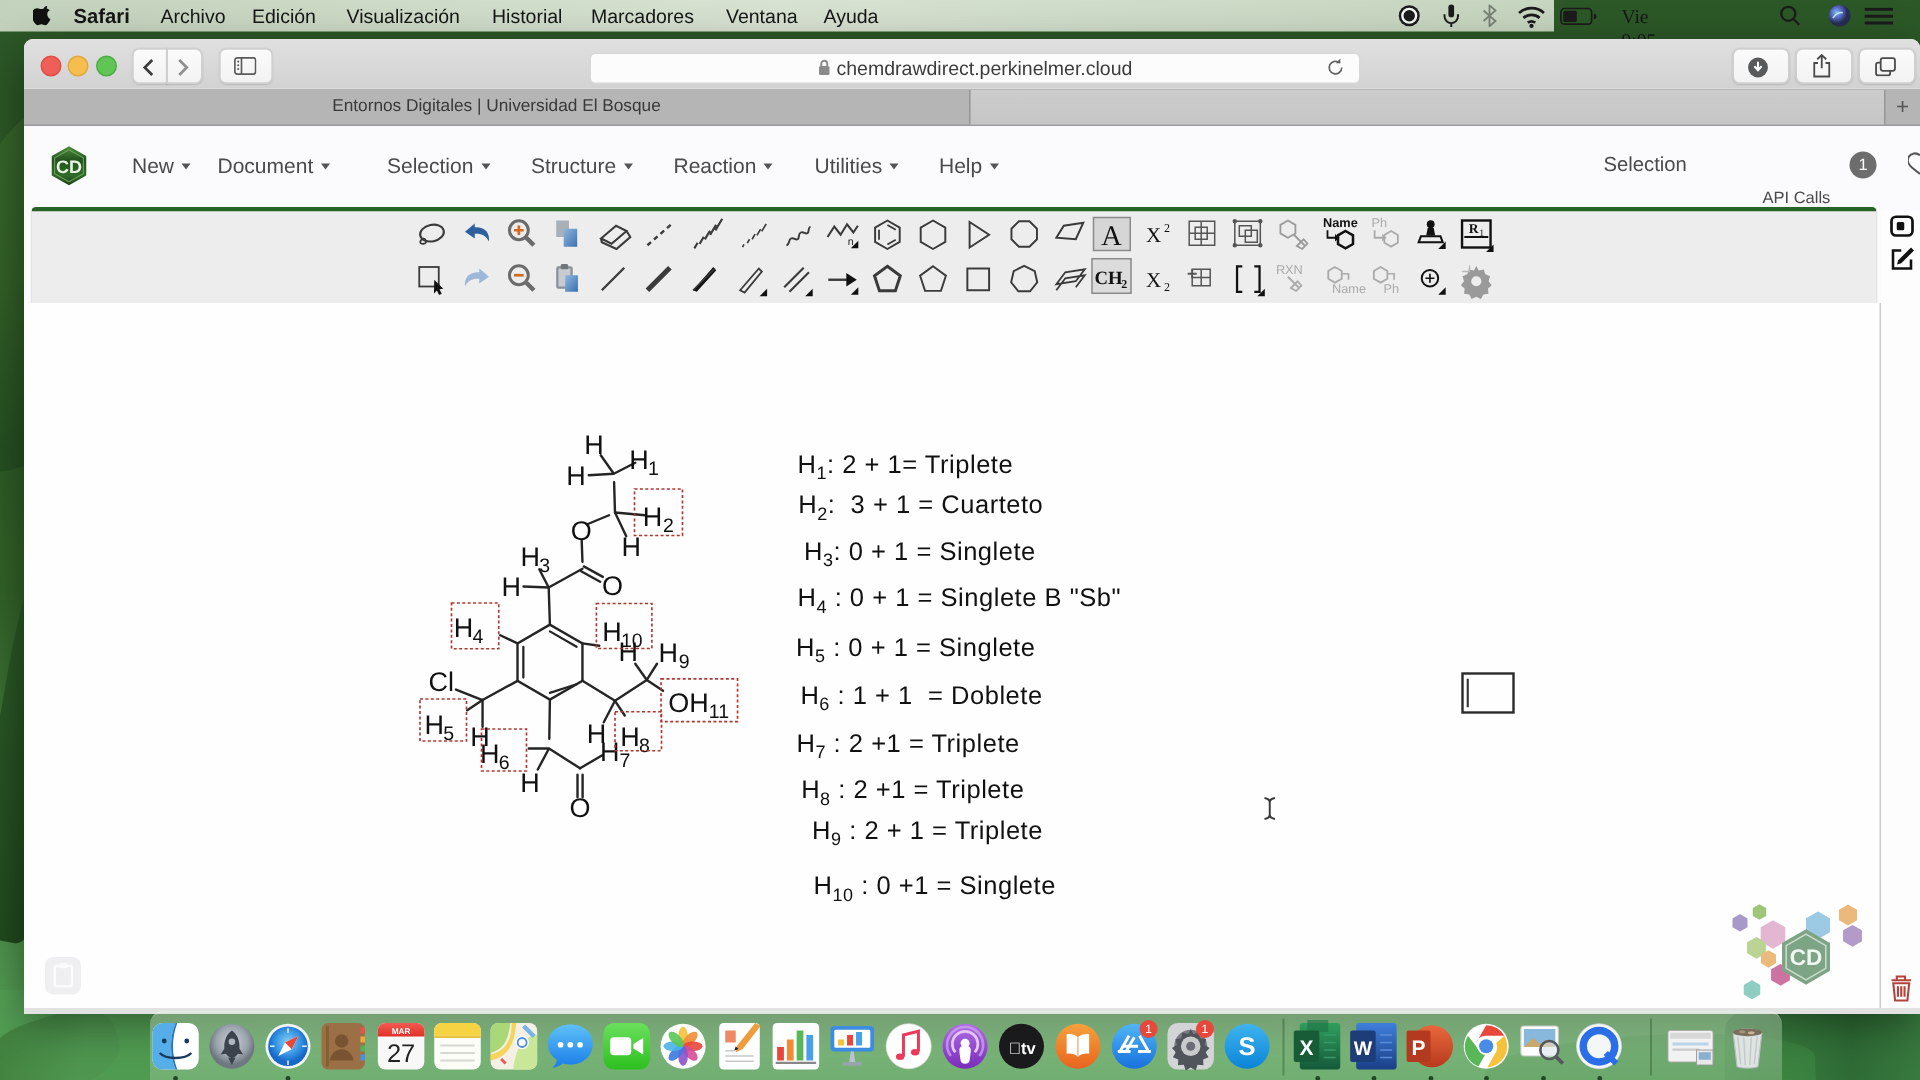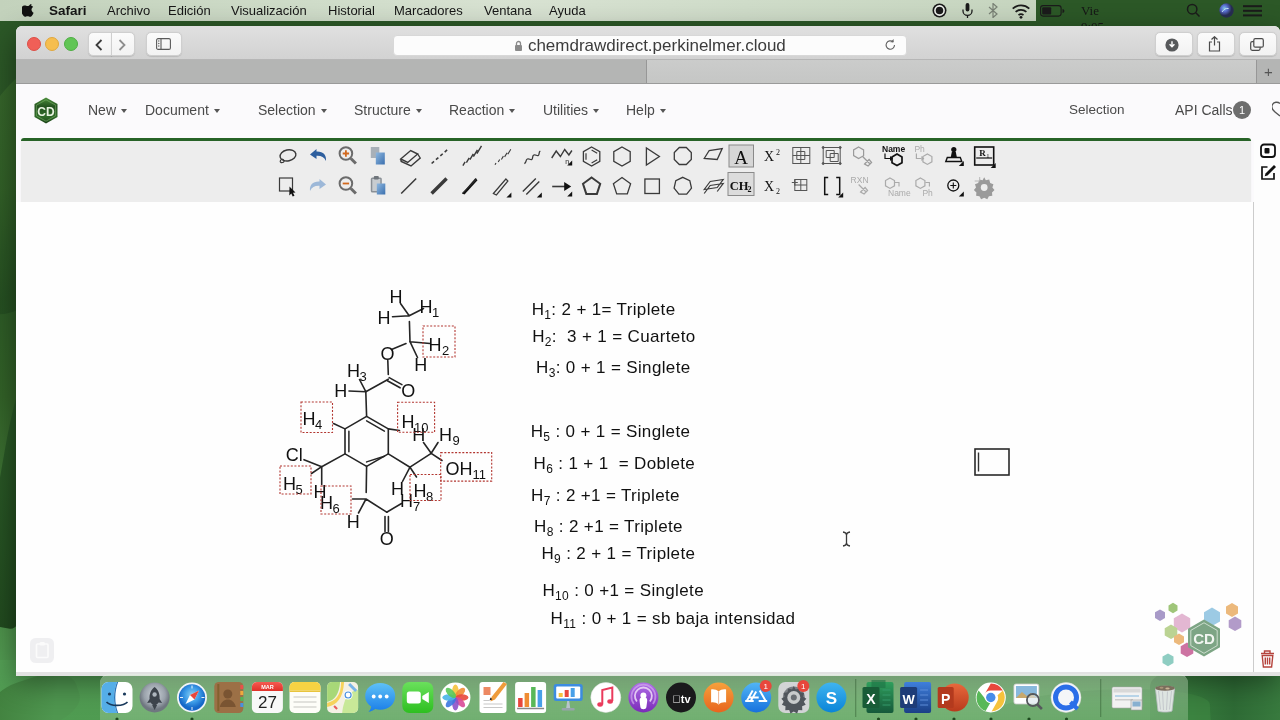--- a/index.html
+++ b/index.html
@@ -32,21 +32,21 @@
     background:linear-gradient(180deg,#e0e0e0,#d2d2d2);border-bottom:1px solid #b6b6b6;}
   #tabbar{position:absolute;left:0;top:34px;width:1264px;height:23px;
     background:#b4b5b4;border-bottom:1px solid #9a9a9a;font-size:11.5px;color:#383838;}
   .tab-active{position:absolute;left:630px;top:0;width:609px;height:23px;
     background:linear-gradient(180deg,#cbcccb,#c5c6c5);
     border-left:1px solid #979797;border-right:1px solid #979797;}
   .tabtxt{position:absolute;top:5px;width:100%;text-align:center;}
   .btn{position:absolute;top:6px;height:22px;background:linear-gradient(180deg,#fbfbfb,#f2f2f2);
     border:1px solid #cfcfcf;border-radius:5px;box-shadow:0 .5px 1px rgba(0,0,0,.12);}
   #urlbar{position:absolute;left:377px;top:9px;width:512px;height:19px;background:#fcfcfc;
-    border:1px solid #d8d8d8;border-radius:4px;font-size:17px;color:#3c3c3c;text-align:center;line-height:19px;}
+    border:1px solid #d8d8d8;border-radius:4px;font-size:13px;color:#3c3c3c;text-align:center;line-height:19px;}
   
   #page{position:absolute;left:0;top:58px;width:1264px;height:448px;background:#fbfafc;}
   #cdmenu{position:absolute;left:0;top:0;width:1264px;height:54px;background:#fbfafc;
     font-size:14px;color:#4a4a4a;}
   #cdmenu .m{position:absolute;top:18px;}
   .caret{display:inline-block;width:0;height:0;border-left:3.5px solid transparent;
     border-right:3.5px solid transparent;border-top:4px solid #555;margin-left:5px;vertical-align:middle;}
   #toolbar{position:absolute;left:5px;top:54px;width:1230px;height:64px;background:#ededed;
     border-top:3px solid #276327;border-radius:3px 3px 0 0;
     box-shadow:0 1px 1px rgba(0,0,0,.15);}
@@ -172,20 +172,21 @@
       <path d="M4 6H1.5v9h10V6H9" stroke="#4a4a4a" stroke-width="1.2" fill="none"></path>
     </svg>
     <div class="btn" style="left:1223px;width:36px;"></div>
     <svg class="abs" style="left:1234px;top:12px" width="14" height="13" viewBox="0 0 14 13">
       <rect x="3.8" y=".7" width="9.5" height="8.5" rx="1.5" fill="none" stroke="#4a4a4a" stroke-width="1.2"></rect>
       <path d="M3.8 3.7H2.2a1.5 1.5 0 0 0-1.5 1.5v5.6a1.5 1.5 0 0 0 1.5 1.5h6.4a1.5 1.5 0 0 0 1.5-1.5V9.2" fill="none" stroke="#4a4a4a" stroke-width="1.2"></path>
     </svg>
   </div>
   <div id="tabbar">
     <div class="tab-active"></div>
+    <div class="tabtxt" style="left:8px;width:614px;">Entornos Digitales | Universidad El Bosque</div>
     <div style="position:absolute;left:1248px;top:3px;font-size:15px;color:#555;">+</div>
   </div>
   <div id="page">
     <div id="cdmenu">
       <svg class="abs" style="left:17px;top:13px" width="26" height="27" viewBox="0 0 26 27">
         <defs>
             <linearGradient id="cdg" x1="0" y1="0" x2="0" y2="1">
           <stop offset="0%" stop-color="#4d8f3c"></stop>
               <stop offset="35%" stop-color="#24531f"></stop>
               <stop offset="75%" stop-color="#2f6b28"></stop>
@@ -197,21 +198,21 @@
         <text x="13" y="18.5" text-anchor="middle" font-size="12" font-weight="700" fill="#e8f2e0" font-family="Liberation Sans,sans-serif">CD</text>
       </svg>
       <div class="m" style="left:72px;">New<span class="caret"></span></div>
       <div class="m" style="left:129px;">Document<span class="caret"></span></div>
       <div class="m" style="left:242px;">Selection<span class="caret"></span></div>
       <div class="m" style="left:338px;">Structure<span class="caret"></span></div>
       <div class="m" style="left:433px;">Reaction<span class="caret"></span></div>
       <div class="m" style="left:527px;">Utilities<span class="caret"></span></div>
       <div class="m" style="left:610px;">Help<span class="caret"></span></div>
       <div class="m" style="left:1053px;font-size:13.5px;">Selection</div>
-      <div class="m" style="left:1159px;font-size:14px;">API Calls</div>
+      <div class="m" style="left:1159px;font-size:11px;margin-top:24px;">API Calls</div>
       <div class="abs" style="left:1217px;top:17px;width:18px;height:18px;border-radius:50%;background:#6d6d6d;color:#fff;font-size:11px;text-align:center;line-height:18px;">1</div>
       <svg class="abs" style="left:1256px;top:17px" width="10" height="16" viewBox="0 0 10 16">
           <path d="M8 2.5C5.5.5 2 1 .5 3.5-1 6 .5 9 3 11l5 4" fill="none" stroke="#555" stroke-width="1.4"></path>
         </svg>
     </div>
     <div id="toolbar">
 <svg width="1230" height="61" viewBox="0 0 1230 61" style="position:absolute;left:0;top:0">
 <defs>
  <linearGradient id="bluepg" x1="0" y1="0" x2="1" y2="1">
               <stop offset="0" stop-color="#8fb8e0"></stop>
@@ -558,27 +559,27 @@
  <path d="M1152 451.4l5.5 3.2v6.4l-5.5 3.2-5.5-3.2v-6.4z" fill="#74c2b4"></path>
  <path d="M1188 417.5l16 9.2v18.5l-16 9.3-16-9.3v-18.5z" fill="#5e9067"></path>
  <path d="M1188 420.8l13.2 7.6v15.2l-13.2 7.7-13.2-7.7v-15.2z" fill="none" stroke="#e8f2e8" stroke-width="1" opacity=".7"></path>
  <text x="1188" y="441.5" text-anchor="middle" font-size="15" font-weight="700" fill="#eef5ee">CD</text>
 </g>
 </svg>
     </div>
     <div class="nmr" style="left:515.7px;top:216.4px;">H<sub>1</sub>: 2 + 1= Triplete</div>
     <div class="nmr" style="left:516.2px;top:243.2px;">H<sub>2</sub>:&nbsp; 3 + 1 = Cuarteto</div>
     <div class="nmr" style="left:520px;top:273.8px;">H<sub>3</sub>: 0 + 1 = Singlete</div>
+    <div class="nmr" style="left:515.7px;top:305.4px;">H<sub>4</sub> : 0 + 1 = Singlete B "Sb"</div>
     <div class="nmr" style="left:514.7px;top:338.4px;">H<sub>5</sub> : 0 + 1 = Singlete</div>
     <div class="nmr" style="left:517.6px;top:370.0px;">H<sub>6</sub> : 1 + 1&nbsp; = Doblete</div>
     <div class="nmr" style="left:515px;top:401.6px;">H<sub>7</sub> : 2 +1 = Triplete</div>
     <div class="nmr" style="left:518.1px;top:432.7px;">H<sub>8</sub> : 2 +1 = Triplete</div>
     <div class="nmr" style="left:525.4px;top:460.0px;">H<sub>9</sub> : 2 + 1 = Triplete</div>
     <div class="nmr" style="left:526.4px;top:496.9px;">H<sub>10</sub> : 0 +1 = Singlete</div>
-    <div class="nmr" style="left:534.6px;top:524.6px;">H<sub>11</sub> : 0 + 1 = sb baja intensidad</div>
     <div id="gutter">
 <svg width="26" height="532" viewBox="0 0 26 532">
  <rect x="7" y="4.5" width="14" height="12.5" rx="3" fill="none" stroke="#111" stroke-width="1.8"></rect>
  <rect x="10.5" y="8" width="5" height="5.5" rx="1" fill="#111"></rect>
  <g stroke="#111" stroke-width="1.7" fill="none">
   <path d="M13.5 27H8v12h12v-6"></path>
  </g>
  <path d="M11.5 33.5L20 25l2 2-8.5 8.5-2.8.8z" fill="#111"></path>
  <g stroke="#b5433c" stroke-width="1.4" fill="none">
   <path d="M7 513.5h13M10.5 513.5v-2.5h5.5v2.5"></path>

